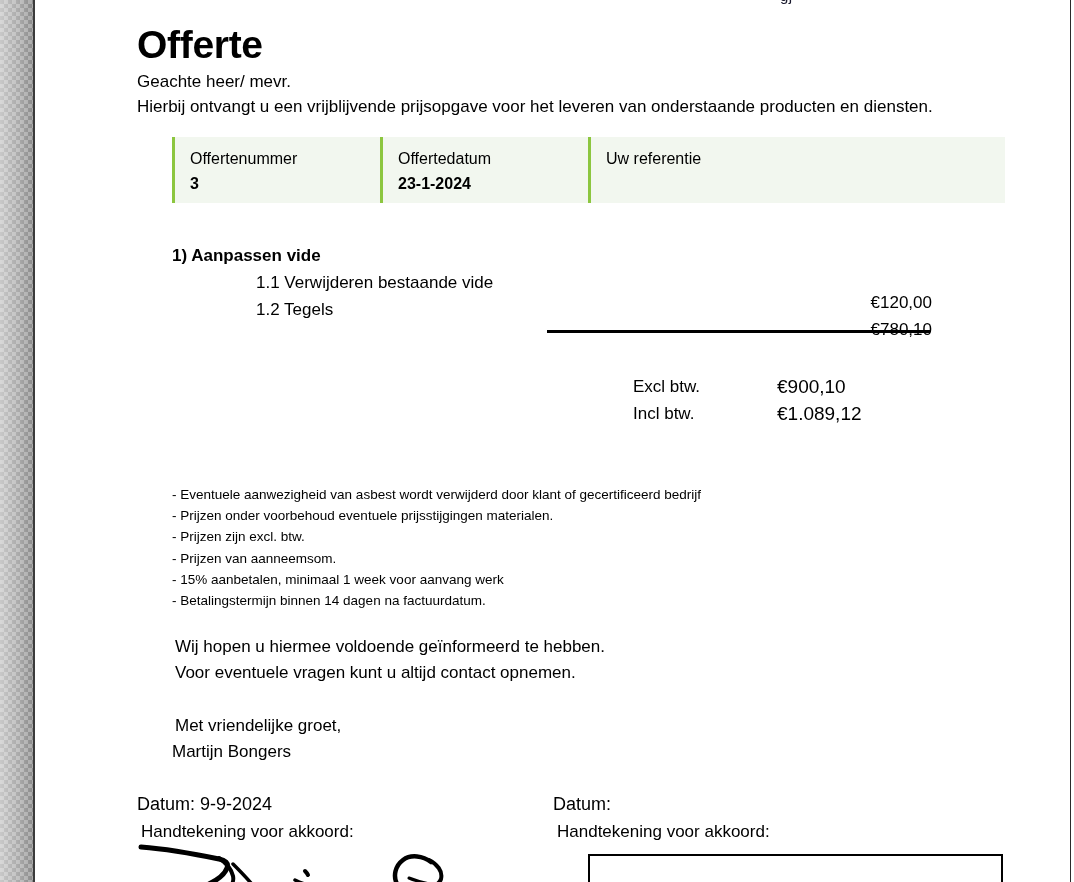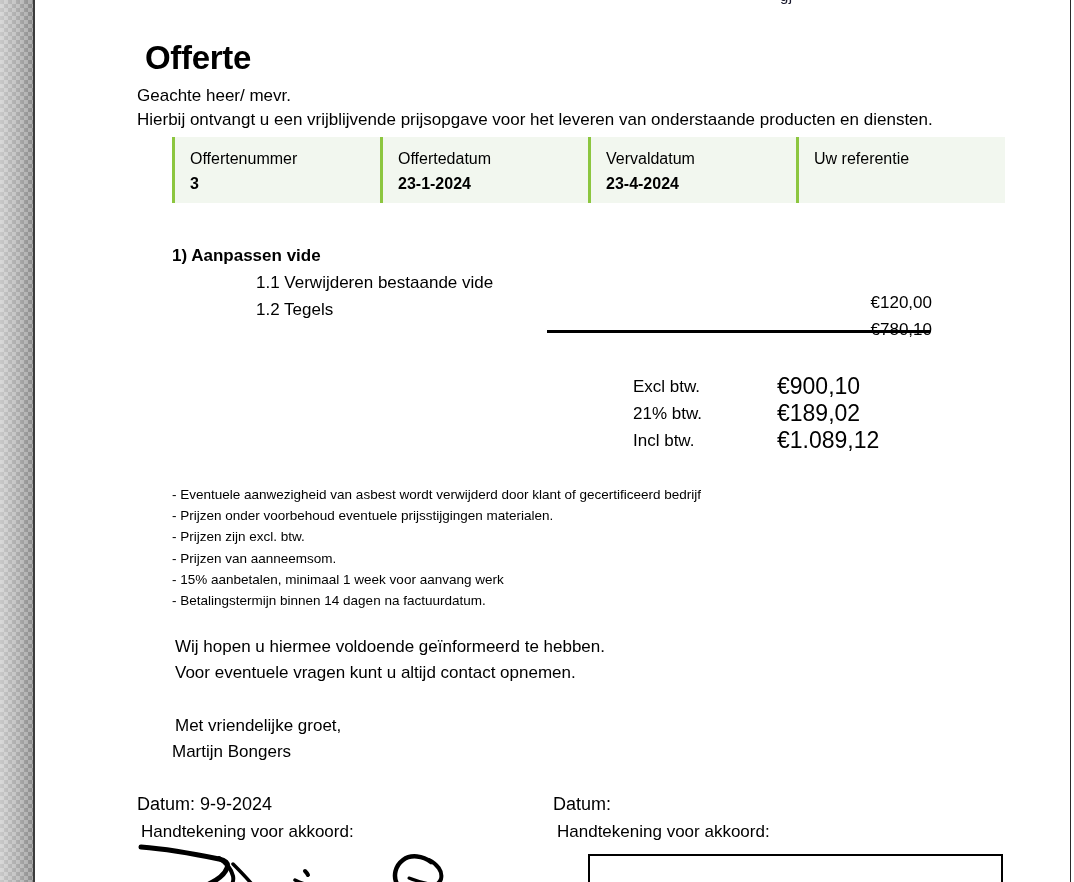--- a/index.html
+++ b/index.html
@@ -72,25 +72,25 @@
 
   .doc-body {
     position: absolute;
     left: 102px;       
     top: 0;
     width: 900px;
   }
 
   
   #doc-title {
-    font-size: 33px;
+    font-size: 39px;
     font-weight: bold;
     letter-spacing: -0.3px;
-    margin: 8px;
-    padding-top: 32px;
+    margin: 0;
+    padding-top: 24px;
     line-height: 1.08;
   }
   .intro-line {
     font-size: 17px;
     line-height: 1.46;
     margin: 0;
     white-space: nowrap;
   }
   #intro-line-1 { margin-top: 4px; }
 
@@ -194,21 +194,21 @@
     position: absolute;
     left: 461px;
     font-size: 17px;
     white-space: nowrap;
   }
   .total-value {
     position: absolute;
     left: 605px;
     width: 155px;
     text-align: left;
-    font-size: 23px;
+    font-size: 19px;
     white-space: nowrap;
   }
 
   
   #conditions {
     position: absolute;
     left: 137px;
     top: 484px;
     width: 833px;
   }
@@ -301,24 +301,20 @@
     <div class="meta-cell" id="meta-cell-offertenummer">
       <span class="meta-label">Offertenummer</span>
       <span class="meta-value">3</span>
     </div>
 
     <div class="meta-cell" id="meta-cell-offertedatum">
       <span class="meta-label">Offertedatum</span>
       <span class="meta-value">23-1-2024</span>
     </div>
 
-    <div class="meta-cell" id="meta-cell-vervaldatum">
-      <span class="meta-label">Vervaldatum</span>
-      <span class="meta-value">23-4-2024</span>
-    </div>
 
     <div class="meta-cell" id="meta-cell-referentie">
       <span class="meta-label">Uw referentie</span>
       <span class="meta-value"></span>
     </div>
   </div>
 
   <div id="items-section">
     <p id="group-title">1) Aanpassen vide</p>
 
@@ -332,24 +328,20 @@
       <span class="item-amount">€780,10</span>
     </div>
   </div>
 
   <div id="totals-rule"></div>
 
   <div id="totals-block">
     <div class="total-row">
       <span class="total-label">Excl btw.</span>
       <span class="total-value">€900,10</span>
-    </div>
-    <div class="total-row">
-      <span class="total-label">21% btw.</span>
-      <span class="total-value">€189,02</span>
     </div>
     <div class="total-row">
       <span class="total-label">Incl btw.</span>
       <span class="total-value">€1.089,12</span>
     </div>
   </div>
 
   <div id="conditions">
     <p class="condition-line">- Eventuele aanwezigheid van asbest wordt verwijderd door klant of gecertificeerd bedrijf</p>
     <p class="condition-line">- Prijzen onder voorbehoud eventuele prijsstijgingen materialen.</p>

